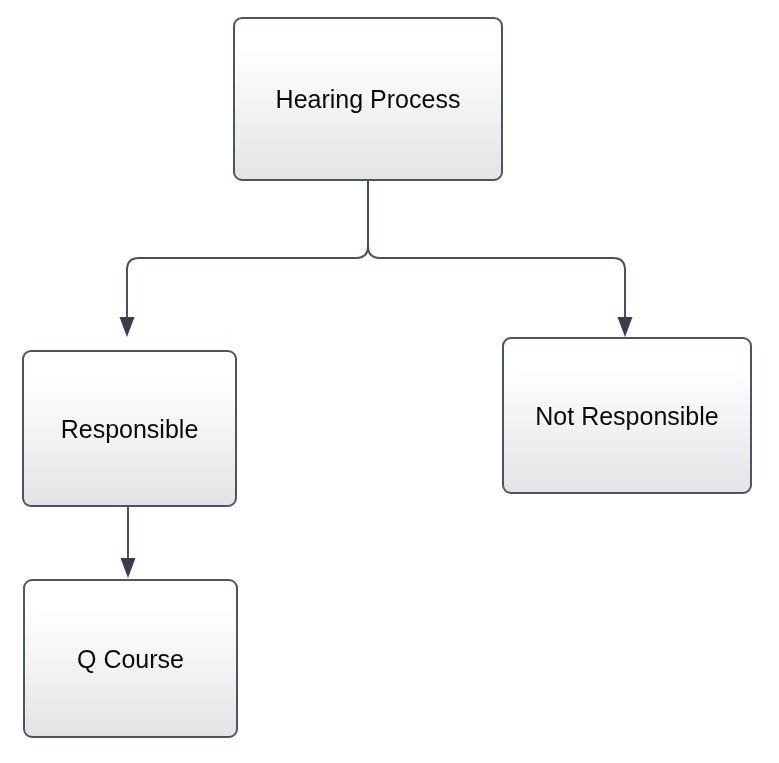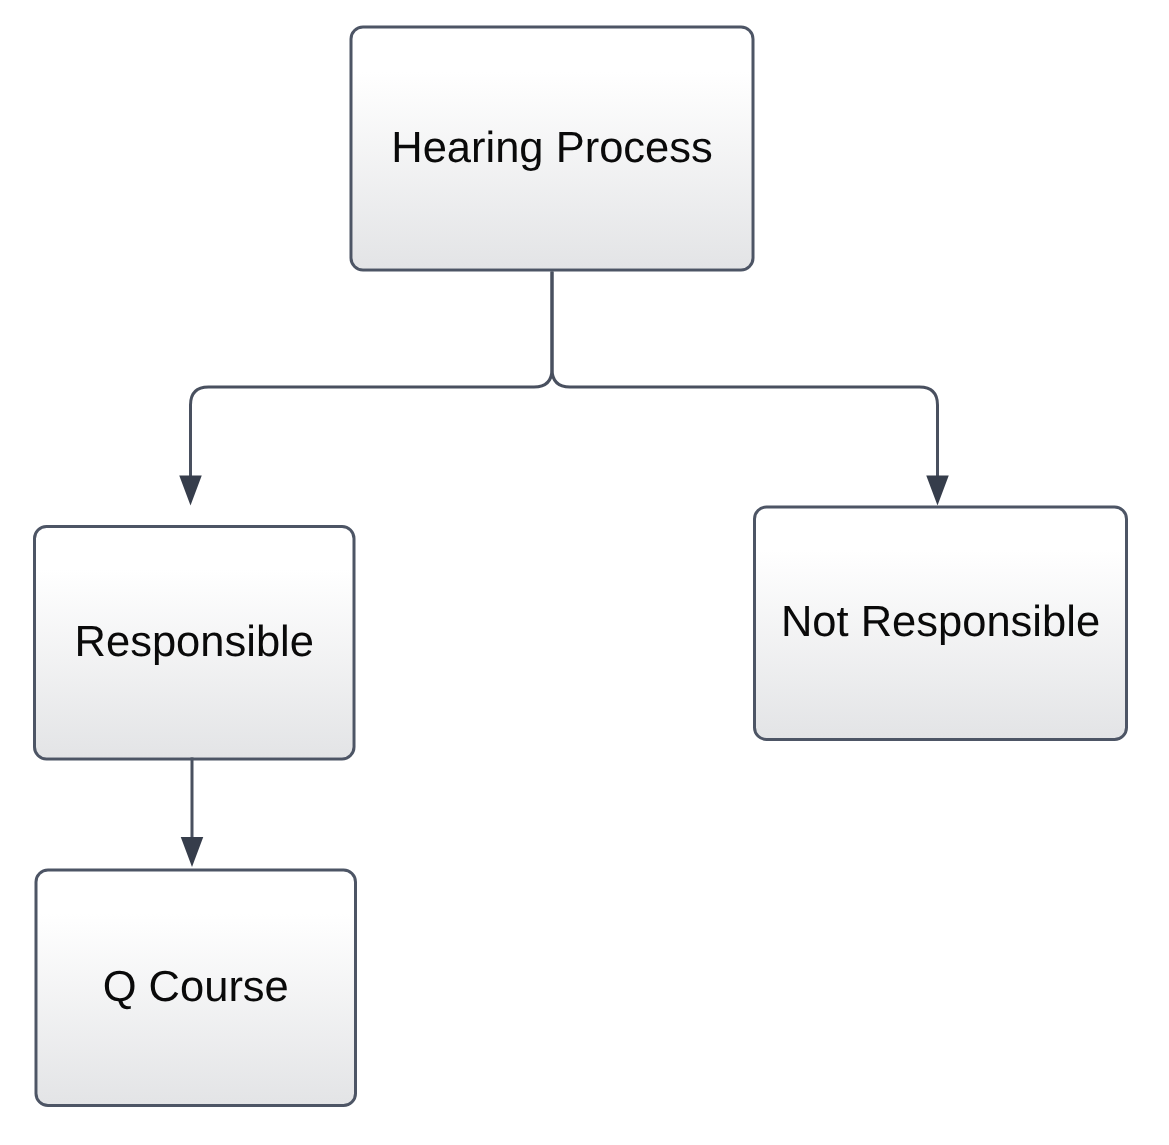--- a/index.html
+++ b/index.html
@@ -42,21 +42,21 @@
     position: absolute;
     display: flex;
     align-items: center;
     justify-content: center;
     border: 2px solid var(--node-border);
     border-radius: 9px;
     background: linear-gradient(180deg, var(--node-fill-top) 0%, var(--node-fill-top) 18%, var(--node-fill-bottom) 100%);
   }
   .node-label {
     color: var(--text);
-    font-size: 29px;
+    font-size: 25px;
     line-height: 1.2;
     text-align: center;
     white-space: nowrap;
   }
   .node-hearing   { left: 233px; top: 17px;  width: 270px; height: 164px; }
   .node-resp      { left: 22px;  top: 350px; width: 215px; height: 157px; }
   .node-notresp   { left: 502px; top: 337px; width: 250px; height: 157px; }
   .node-qcourse   { left: 23px;  top: 579px; width: 215px; height: 159px; }
 </style>
 </head>

